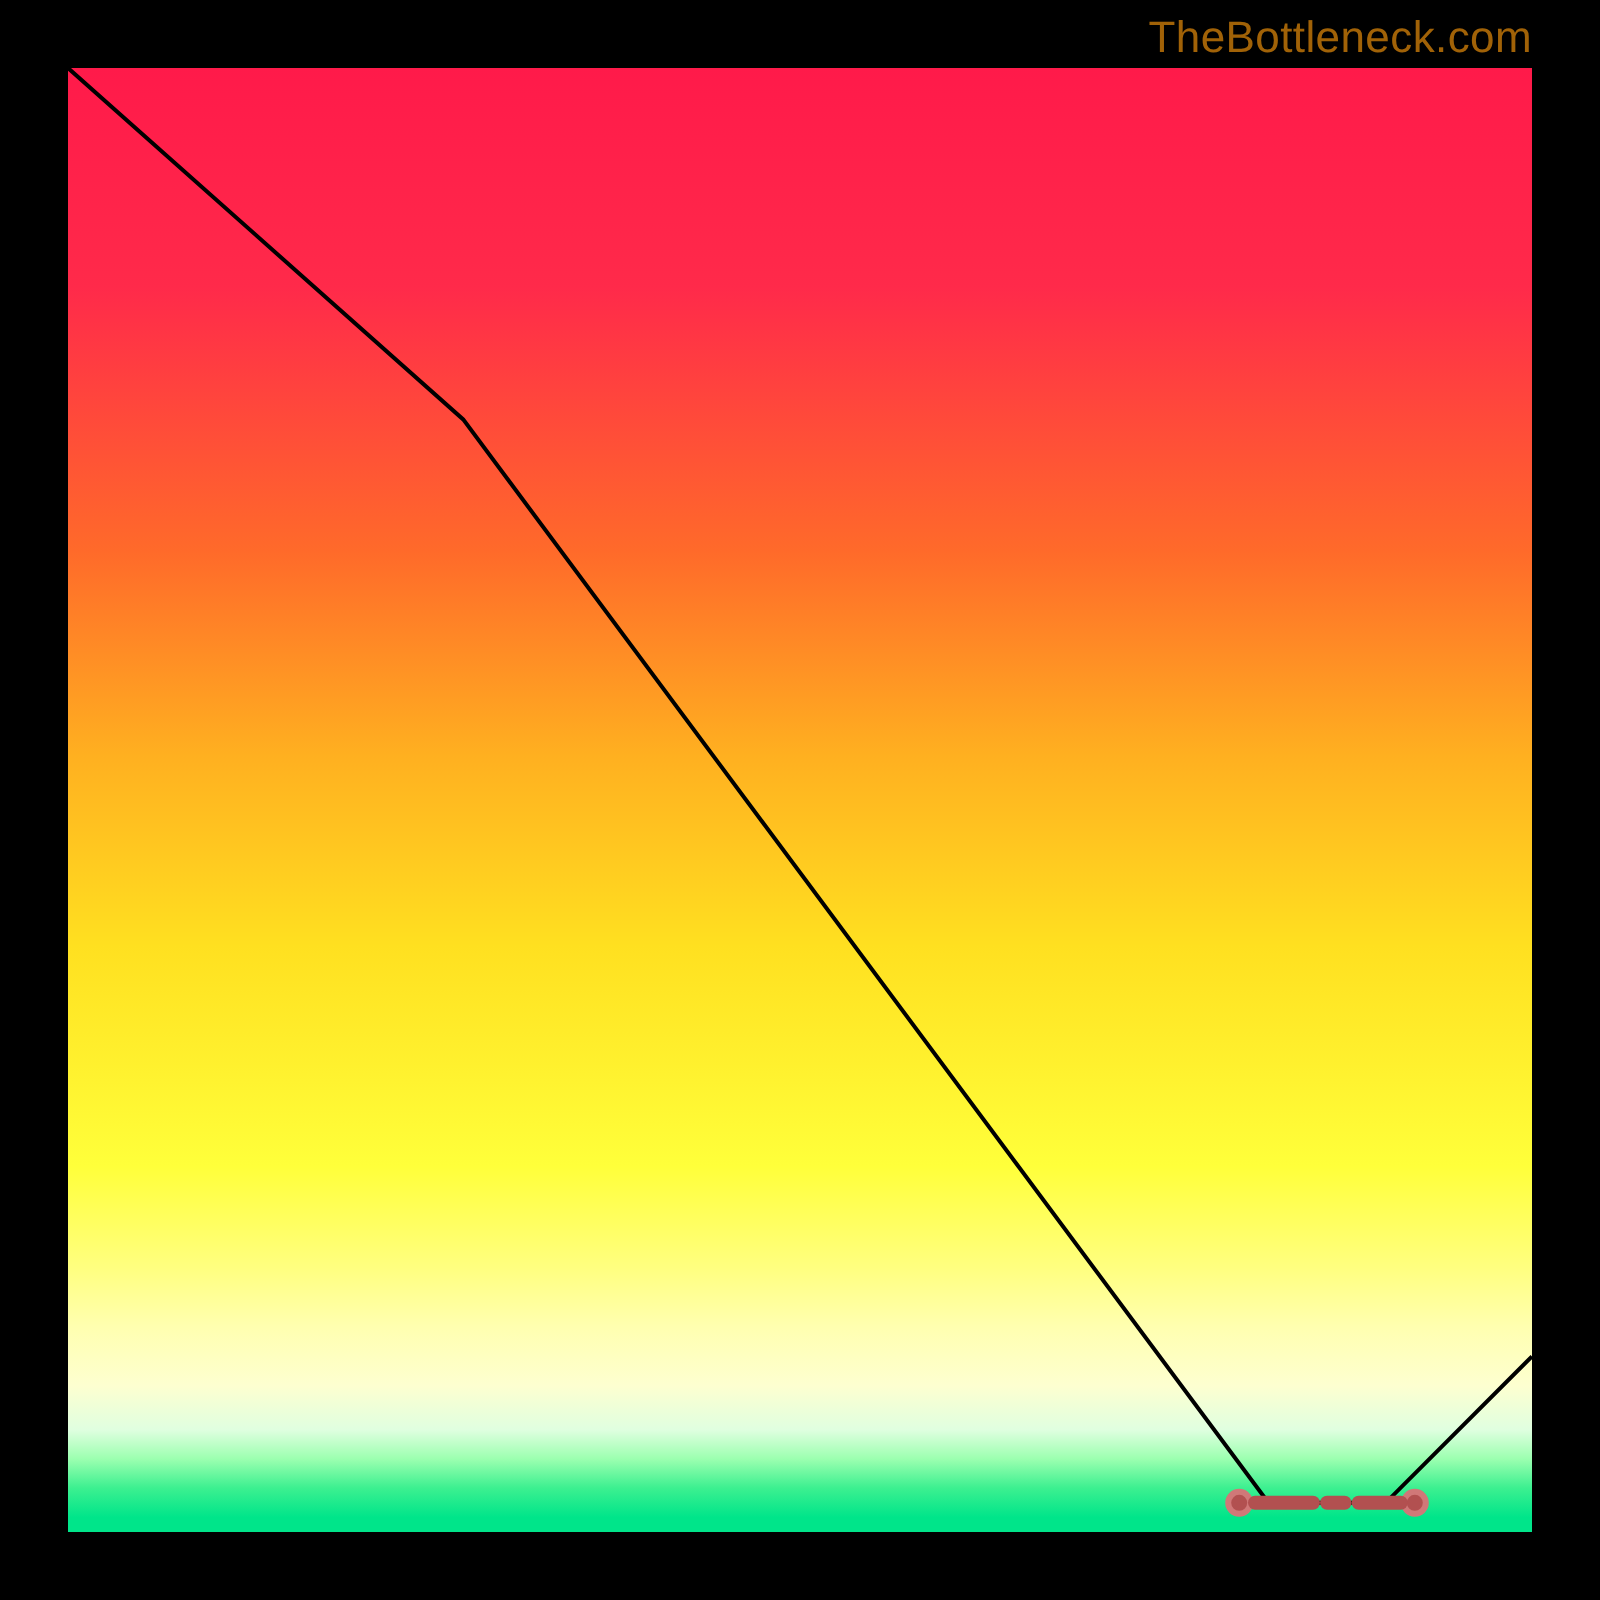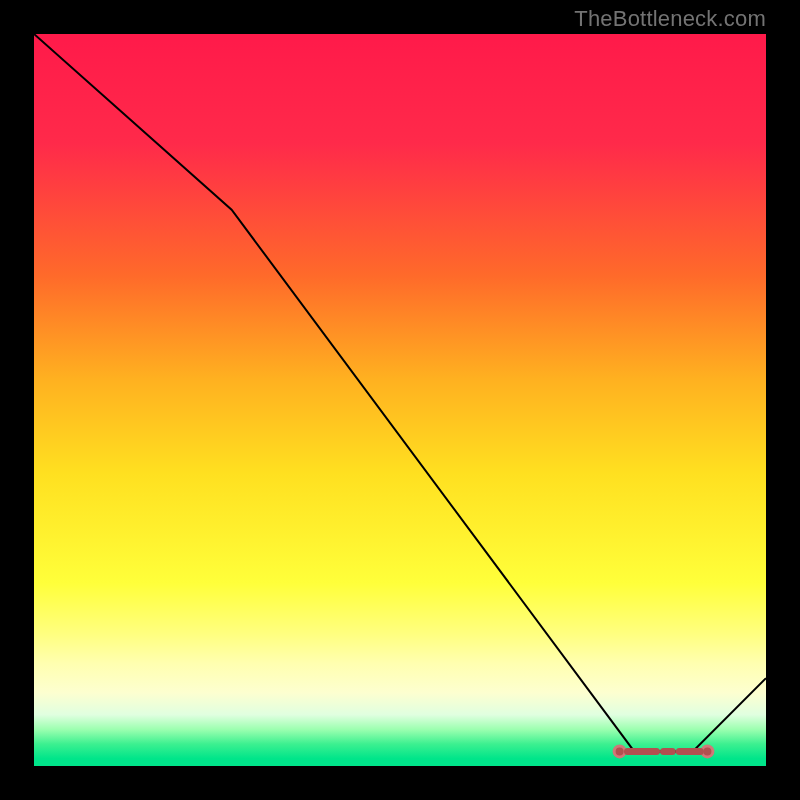--- a/index.html
+++ b/index.html
@@ -37,21 +37,21 @@
         #9cffb0 95%,
         #3cf090 97%,
         #00e58a 99%,
         #00e58a 100%
     );
   }
   .attribution {
     position: absolute;
     top: 6px;
     right: 34px;
-    color: #737373;
+    color: #a16207;
     font-size: 22px;
     letter-spacing: 0.2px;
   }
   svg.line-layer {
     position: absolute;
     left: 0;
     top: 0;
     width: 732px;
     height: 732px;
   }

